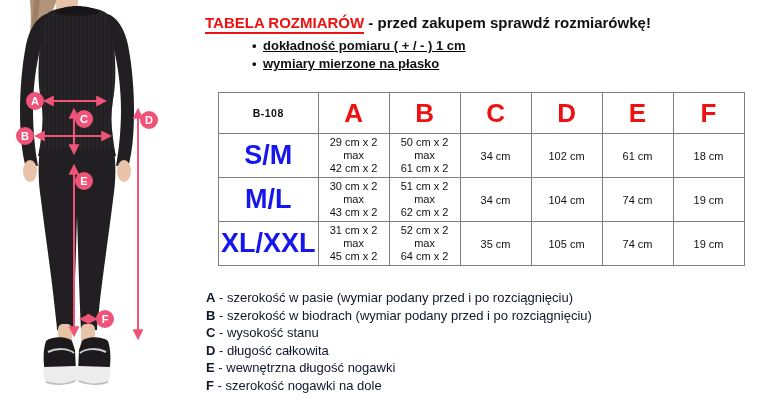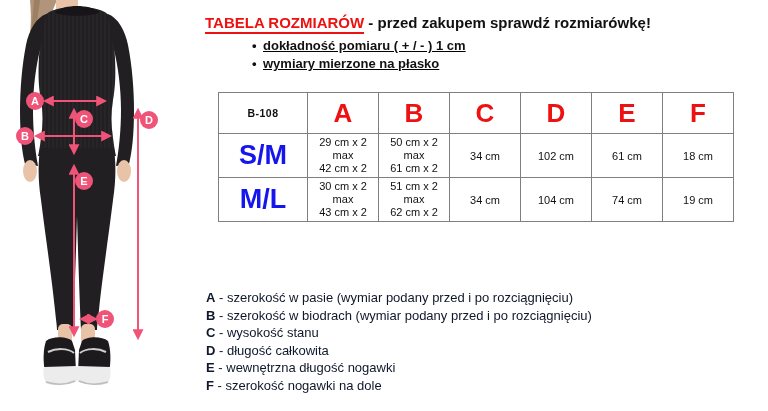--- a/index.html
+++ b/index.html
@@ -184,20 +184,37 @@
           <div>51 cm x 2</div>
           <div>max</div>
           <div>62 cm x 2</div>
         </td>
         <td class="cell">34 cm</td>
         <td class="cell">104 cm</td>
         <td class="cell">74 cm</td>
         <td class="cell">19 cm</td>
       </tr>
 
+      <tr>
+        <td class="size-label">XL/XXL</td>
+        <td class="cell">
+          <div>31 cm x 2</div>
+          <div>max</div>
+          <div>45 cm x 2</div>
+        </td>
+        <td class="cell">
+          <div>52 cm x 2</div>
+          <div>max</div>
+          <div>64 cm x 2</div>
+        </td>
+        <td class="cell">35 cm</td>
+        <td class="cell">105 cm</td>
+        <td class="cell">74 cm</td>
+        <td class="cell">19 cm</td>
+      </tr>
     </tbody>
   </table>
 
   <div id="legend">
     <div class="legend-line">
       <span class="legend-key">A</span>
       <span>- szerokość w pasie (wymiar podany przed i po rozciągnięciu)</span>
     </div>
     <div class="legend-line">
       <span class="legend-key">B</span>

